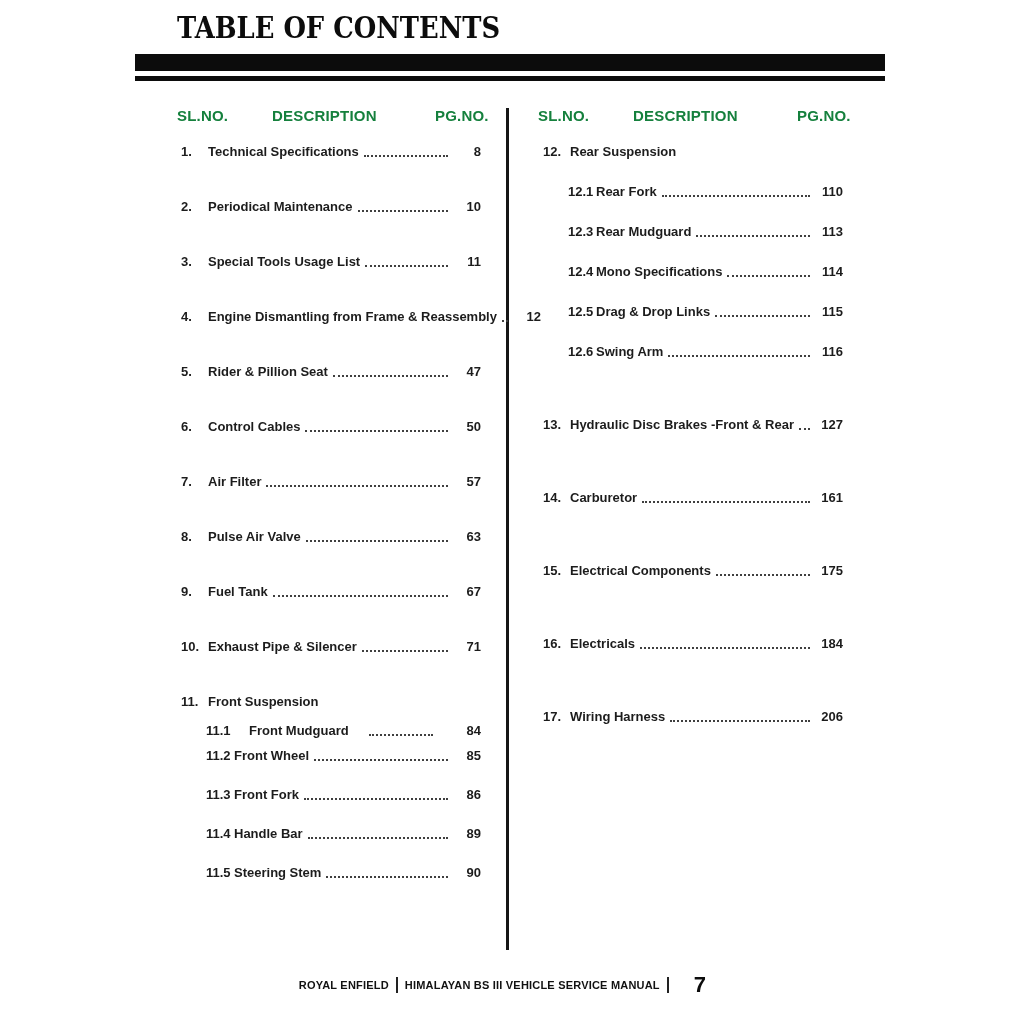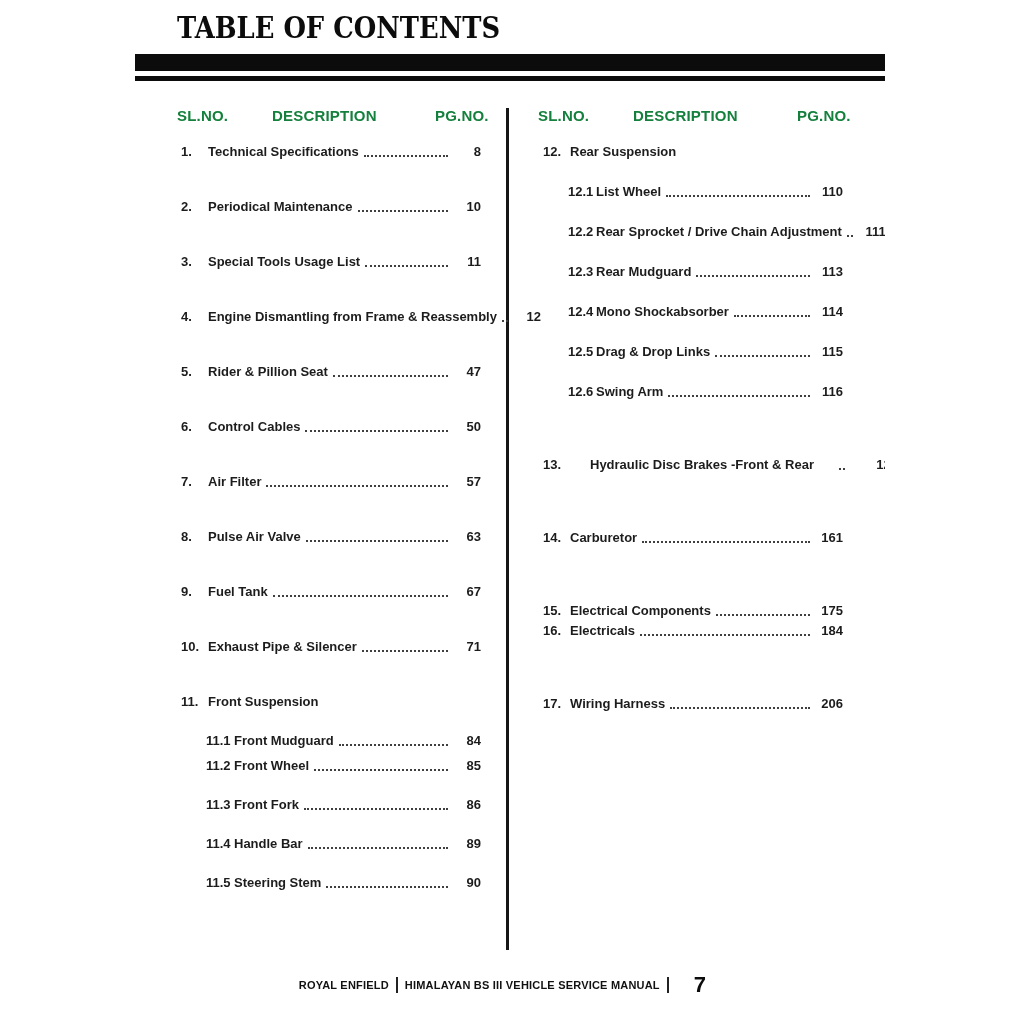--- a/index.html
+++ b/index.html
@@ -125,21 +125,21 @@
       <div class="row" style="margin-top: 35px;">
         <span class="num">10.</span>
         <span class="txt">Exhaust Pipe &amp; Silencer</span>
         <span class="dots"></span>
         <span class="pg">71</span>
       </div>
       <div class="row" style="margin-top: 35px;">
         <span class="num">11.</span>
         <span class="txt">Front Suspension</span>
       </div>
-      <div class="row sub" style="margin-top: 19px;">
+      <div class="row sub" style="margin-top: 9px; gap: 15px;">
         <span class="num">11.1</span>
         <span class="txt">Front Mudguard</span>
         <span class="dots"></span>
         <span class="pg">84</span>
       </div>
       <div class="row sub" style="margin-top: 5px; justify-content: space-between;">
         <span class="num">11.2</span>
         <span class="txt">Front Wheel</span>
         <span class="dots"></span>
         <span class="pg">85</span>
@@ -163,73 +163,67 @@
         <span class="pg">90</span>
       </div>
     </div>
   <div class="col" id="col-1">
       <div class="row">
         <span class="num">12.</span>
         <span class="txt">Rear Suspension</span>
       </div>
       <div class="row sub" style="margin-top: 20px;">
         <span class="num">12.1</span>
-        <span class="txt">List Wheel</span>
+        <span class="txt">Rear Fork</span>
         <span class="dots"></span>
         <span class="pg">110</span>
-      </div>
-      <div class="row sub" style="margin-top: 20px;">
-        <span class="num">12.2</span>
-        <span class="txt">Rear Sprocket / Drive Chain Adjustment</span>
-        <span class="dots"></span>
-        <span class="pg">111</span>
       </div>
       <div class="row sub" style="margin-top: 20px;">
         <span class="num">12.3</span>
         <span class="txt">Rear Mudguard</span>
         <span class="dots"></span>
         <span class="pg">113</span>
       </div>
       <div class="row sub" style="margin-top: 20px;">
         <span class="num">12.4</span>
-        <span class="txt">Mono Shockabsorber</span>
+        <span class="txt">Mono Specifications</span>
         <span class="dots"></span>
         <span class="pg">114</span>
       </div>
       <div class="row sub" style="margin-top: 20px;">
         <span class="num">12.5</span>
         <span class="txt">Drag &amp; Drop Links</span>
         <span class="dots"></span>
         <span class="pg">115</span>
       </div>
       <div class="row sub" style="margin-top: 20px;">
         <span class="num">12.6</span>
         <span class="txt">Swing Arm</span>
         <span class="dots"></span>
         <span class="pg">116</span>
       </div>
-      <div class="row" style="margin-top: 53px; gap: 20px;">
+      <div class="row" style="margin-top: 53px;">
         <span class="num">13.</span>
         <span class="txt">Hydraulic Disc Brakes -Front &amp; Rear</span>
         <span class="dots"></span>
         <span class="pg">127</span>
       </div>
       <div class="row" style="margin-top: 53px;">
         <span class="num">14.</span>
         <span class="txt">Carburetor</span>
         <span class="dots"></span>
         <span class="pg">161</span>
       </div>
       <div class="row" style="margin-top: 53px;">
         <span class="num">15.</span>
         <span class="txt">Electrical Components</span>
         <span class="dots"></span>
         <span class="pg">175</span>
       </div>
-      <div class="row" style="">
+      <div class="row" style="margin-top: 53px;">
         <span class="num">16.</span>
         <span class="txt">Electricals</span>
         <span class="dots"></span>
         <span class="pg">184</span>
       </div>
       <div class="row" style="margin-top: 53px;">
         <span class="num">17.</span>
         <span class="txt">Wiring Harness</span>
         <span class="dots"></span>
         <span class="pg">206</span>

